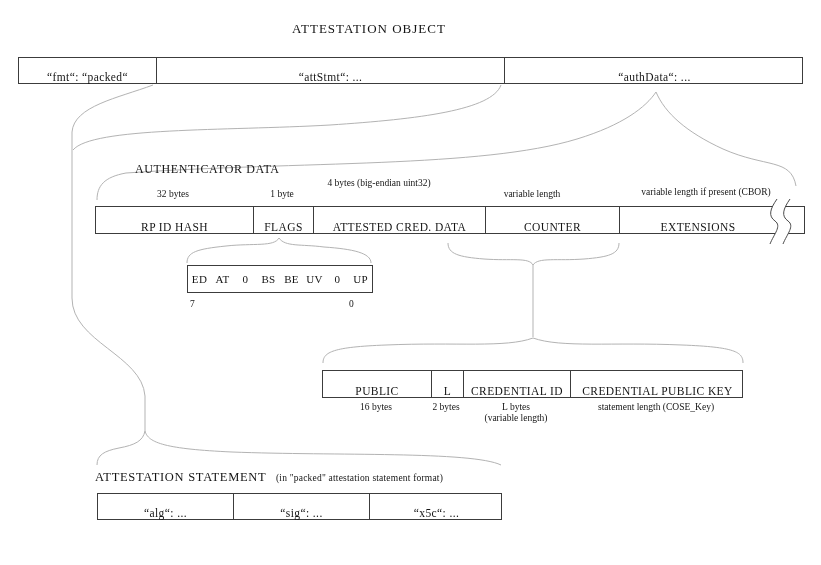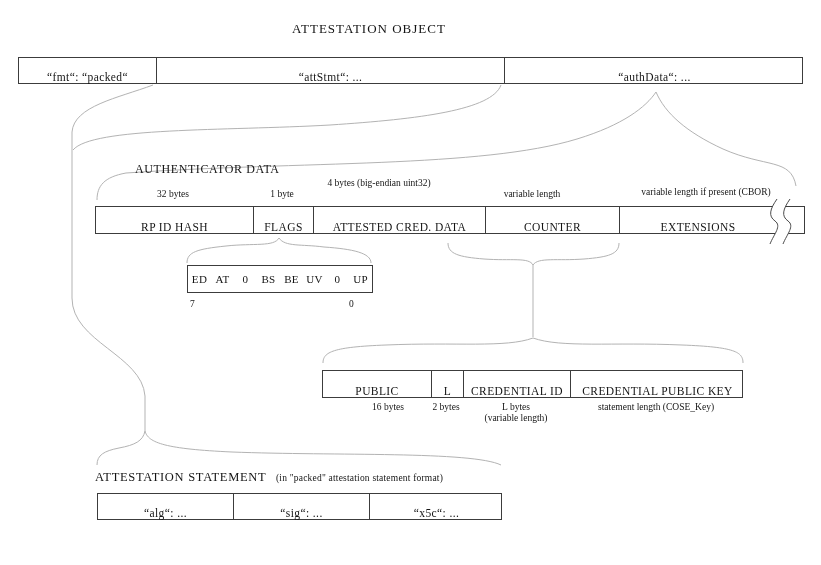--- a/index.html
+++ b/index.html
@@ -139,21 +139,21 @@
       <span>L</span>
     </div>
     <div class="cell" style="width:107px">
       <span>CREDENTIAL ID</span>
     </div>
     <div class="cell" style="width:174px">
       <span>CREDENTIAL PUBLIC KEY</span>
     </div>
   </div>
 
-  <span class="lbl" style="left:388px;top:402px">16 bytes</span>
+  <span class="lbl" style="left:376px;top:402px">16 bytes</span>
   <span class="lbl" style="left:446px;top:402px">2 bytes</span>
   <span class="lbl lbl-2line" style="left:516px;top:402px">
     <span style="display:block">L bytes</span>
     <span style="display:block">(variable length)</span>
   </span>
   <span class="lbl" style="left:656px;top:402px">statement length (COSE_Key)</span>
 
   <div class="section-title stmt-heading">ATTESTATION STATEMENT</div>
   <div class="section-title stmt-sub">(in "packed" attestation statement format)</div>
 

